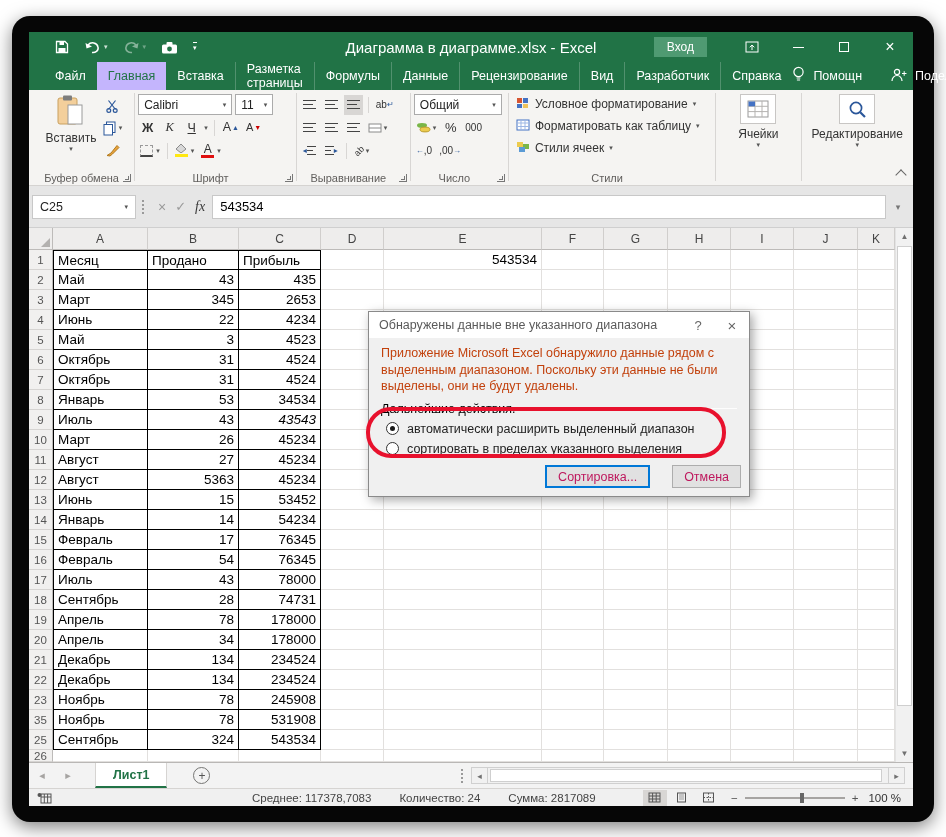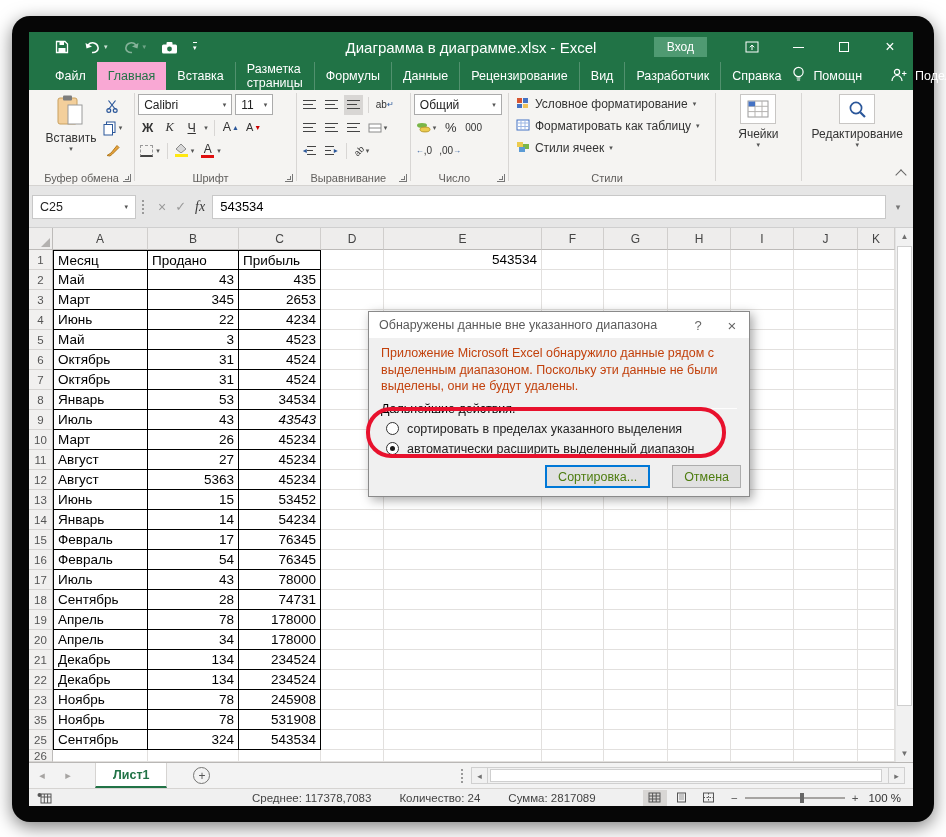--- a/index.html
+++ b/index.html
@@ -17,21 +17,21 @@
   .tb-right{margin-left:auto;display:flex;align-items:center;z-index:2}
   .signin{background:#4f9a72;padding:3px 13px;font-size:12px;margin-right:22px;cursor:pointer}
   .winctl{width:46px;height:30px;display:flex;align-items:center;justify-content:center;font-size:13px}
   .maxbox{width:10px;height:10px;border:1px solid #fff}
   .minbar{width:11px;height:1px;background:#fff}
 
   
   .menubar{height:28px;background:#217346;display:flex;align-items:stretch;color:#fff;font-size:12.5px;padding-left:15px}
   .mtab{display:flex;align-items:center;padding:0 11px;cursor:pointer;border-left:1px solid rgba(255,255,255,.22)}
   .mtab:first-child{border-left:none}
-  .mtab.active{background:#f9a8d4;color:#217346;border-left:none}
+  .mtab.active{background:#c4b5fd;color:#217346;border-left:none}
   .mtab.active + .mtab{border-left:none}
   .menu-right{margin-left:auto;display:flex;align-items:center;gap:8px;padding-right:14px}
   .menu-right .lbl{font-size:12.5px}
 
   
   .ribbon{height:96px;background:#f5f4f2;border-bottom:1px solid #d5d3d1;display:flex;position:relative;padding-left:10px}
   .rsep{width:1px;background:#d8d6d4;margin:3px 0 4px}
   .rgroup{position:relative;padding:3px 3px 16px}
   .glabel{position:absolute;bottom:1px;left:0;right:10px;text-align:center;font-size:11px;color:#605e5c;white-space:nowrap}
   .launcher{position:absolute;bottom:3px;right:3px;width:8px;height:8px;border-right:1px solid #777;border-bottom:1px solid #777}
@@ -116,21 +116,21 @@
   .dlg-title{height:26px;background:#fff;display:flex;align-items:center;padding-left:10px;color:#5a5a5a}
   .dlg-btn{width:34px;height:26px;display:flex;align-items:center;justify-content:center;color:#666;font-size:13px;cursor:pointer}
   .dlg-btn.first{margin-left:auto}
   .dlg-body{padding:7px 12px 0;color:#c2410c;line-height:16.5px}
   .dlg-section{display:flex;align-items:center;gap:7px;padding:7px 12px 3px;color:#000}
   .dlg-rule{flex:1;height:1px;background:#dcdcdc;border-bottom:1px solid #fdfdfd}
   .radio-row{display:flex;align-items:center;gap:8px;padding:3px 0 3px 17px;cursor:pointer}
   .radio{width:13px;height:13px;border:1px solid #333;border-radius:50%;background:#fff;position:relative;flex:none}
   .radio.sel:after{content:"";position:absolute;left:3px;top:3px;width:5px;height:5px;background:#1a1a1a;border-radius:50%}
   .dlg-buttons{position:absolute;right:8px;bottom:8px;display:flex;gap:22px}
-  .btn{height:23px;padding:0 11px;background:#e1e1e1;border:1px solid #adadad;display:flex;align-items:center;color:#4d7c0f;cursor:pointer}
+  .btn{height:23px;padding:0 11px;background:#e1e1e1;border:1px solid #adadad;display:flex;align-items:center;color:#be185d;cursor:pointer}
   .btn.default{border:2px solid #0078d7}
   .annotation{position:absolute;left:-3px;top:95px;width:360px;height:51px;border:4px solid #e8112d;border-radius:25px;pointer-events:none;z-index:11}
 </style>
 </head>
 <body>
 
 <div class="shadow-frame"></div>
 
 <div class="window">
 
@@ -925,26 +925,26 @@
       <span>Обнаружены данные вне указанного диапазона</span>
       <span class="dlg-btn first">?</span>
       <span class="dlg-btn" style="font-size:15px">×</span>
     </div>
     <div class="dlg-body">Приложение Microsoft Excel обнаружило данные рядом с выделенным диапазоном. Поскольку эти данные не были выделены, они не будут удалены.</div>
     <div class="dlg-section">
       <span>Дальнейшие действия.</span>
       <span class="dlg-rule"></span>
     </div>
     <div class="radio-row">
+      <span class="radio sel"></span>
+      <span>автоматически расширить выделенный диапазон</span>
+    </div>
+    <div class="radio-row">
       <span class="radio"></span>
       <span>сортировать в пределах указанного выделения</span>
-    </div>
-    <div class="radio-row">
-      <span class="radio sel"></span>
-      <span>автоматически расширить выделенный диапазон</span>
     </div>
     <div class="annotation"></div>
     <div class="dlg-buttons">
       <span class="btn default">Сортировка...</span>
       <span class="btn">Отмена</span>
     </div>
   </div>
 
 </div>
 

